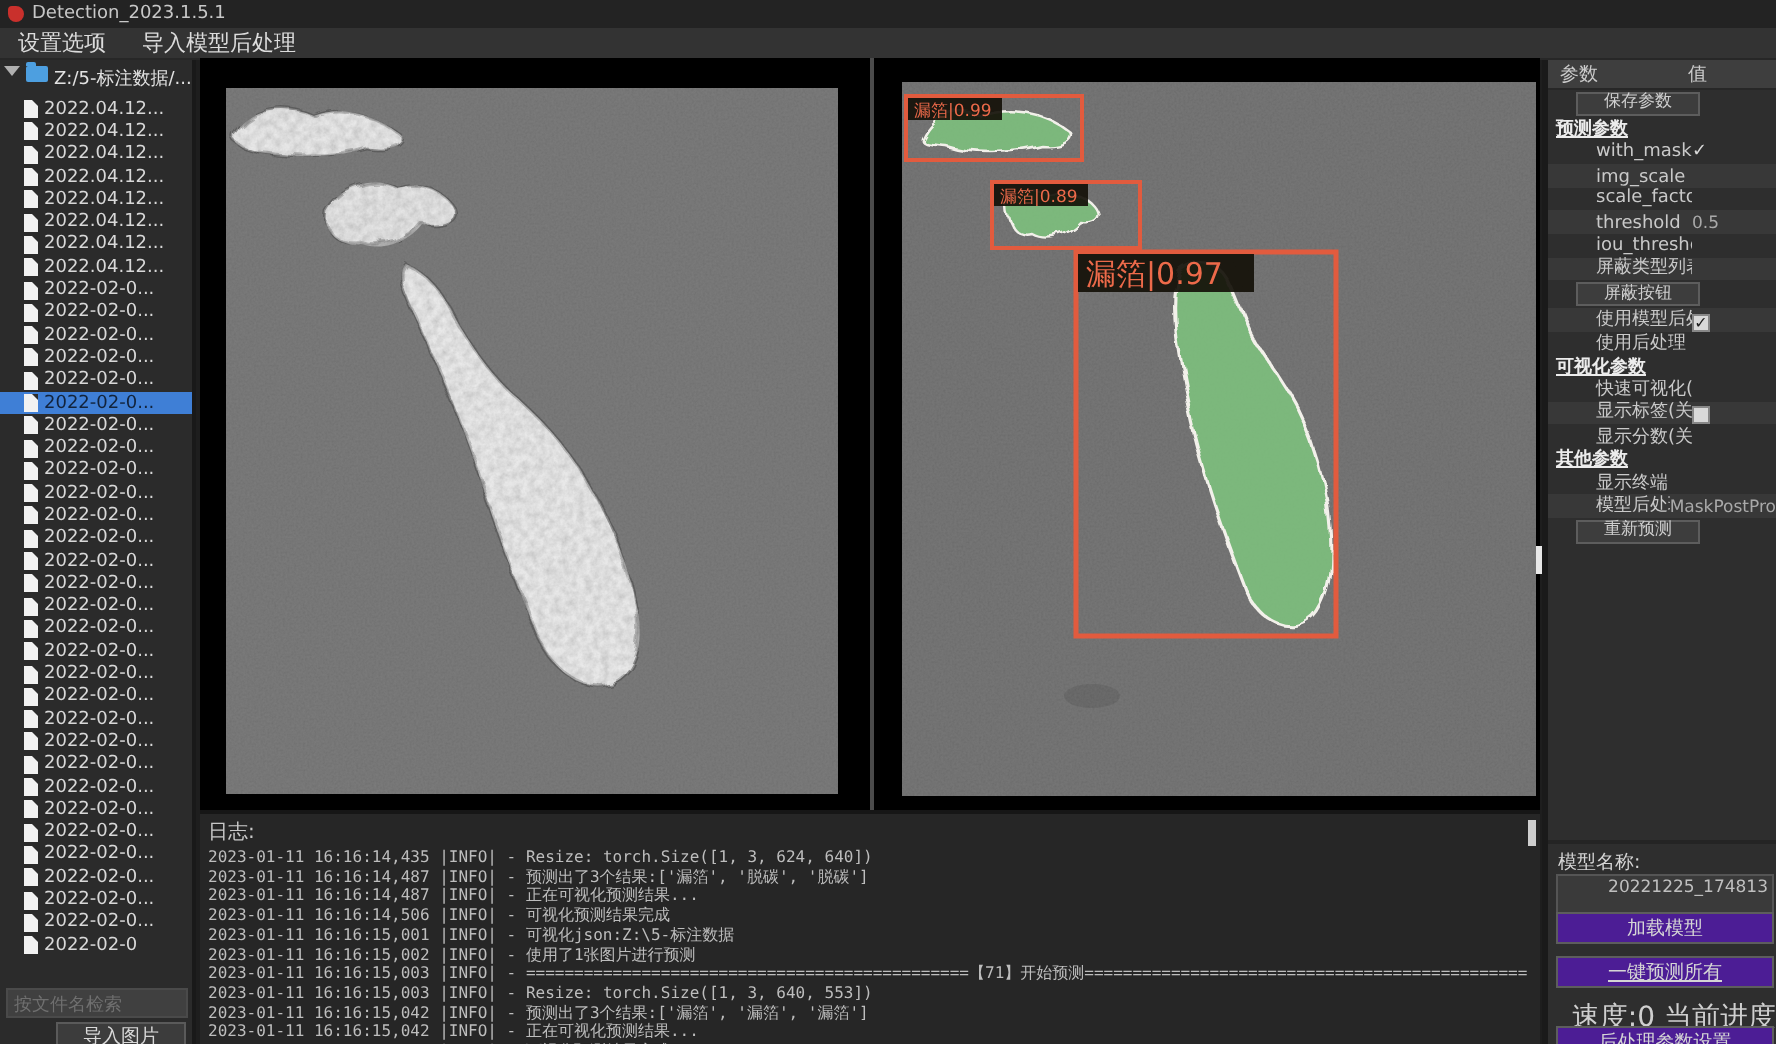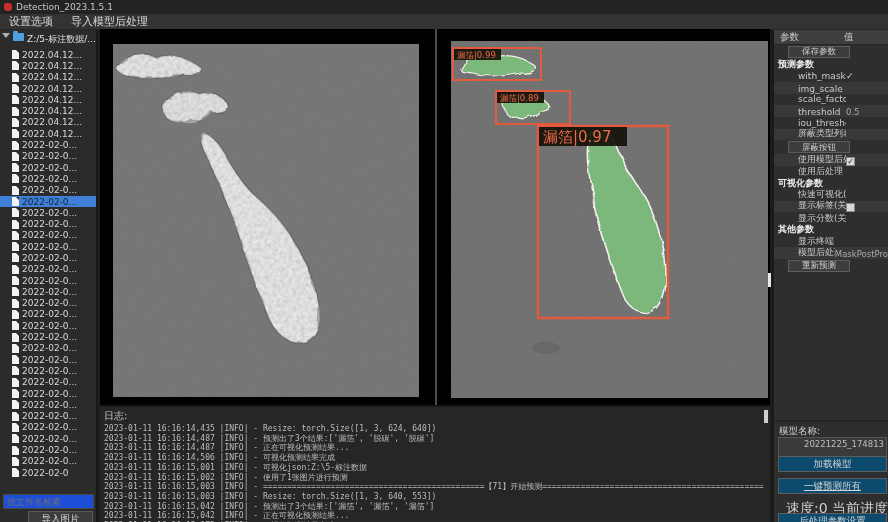--- a/index.html
+++ b/index.html
@@ -29,21 +29,21 @@
     background:#4d9fe0; border-radius:1px 1px 0 0; }
   .root-label { font-size:9px; color:#e2e2e2; white-space:nowrap; overflow:hidden; }
   .tree-item { display:flex; align-items:center; height:11.3px; padding-left:12px; gap:3px; }
   .tree-item.selected { background:#3f7fd6; }
   .tree-item.selected .ti-label { color:#12233b; }
   .doc-icon { position:relative; width:7px; height:9px; background:#f2f2f2; border-radius:0 2px 0 0; flex:none; }
   .doc-icon:before { content:""; position:absolute; right:0; top:0; border-style:solid;
     border-width:0 3px 3px 0; border-color:transparent #2b2b2b transparent transparent; }
   .ti-label { font-size:9px; color:#d8d8d8; white-space:nowrap; }
   .search { position:absolute; left:3px; top:464px; width:91px; height:15px;
-    background:#1d4ed8; border:1px solid #4a4a4a; color:#cfcfcf; font-size:9px; padding:0 3px;
+    background:#404040; border:1px solid #4a4a4a; color:#cfcfcf; font-size:9px; padding:0 3px;
     font-family:Liberation Sans, sans-serif; }
   .search::placeholder { color:#6f6f6f; }
   .import-btn { position:absolute; left:28px; top:481px; width:65px; height:15px;
     background:#3c3c3c; border:1px solid #5a5a5a; color:#d8d8d8; font-size:9.5px;
     font-family:"DejaVu Sans", sans-serif; line-height:12px; }
   
   .main { position:absolute; left:100px; top:29px; width:670px; height:376px; background:#000; }
   .img-left { position:absolute; left:13px; top:15px; }
   .vdivider { position:absolute; left:335px; top:0; width:2px; height:376px; background:#4b4b4b; }
   .img-right { position:absolute; left:351px; top:12px; }
@@ -58,31 +58,31 @@
   .rightpanel { position:absolute; left:771px; top:30px; width:117px; height:492px;
     background:#2e2e2e; border-left:3px solid #1a1a1a; overflow:hidden; }
   .phead { display:flex; height:15px; background:#3e3e3e; border-bottom:1px solid #272727;
     align-items:center; font-size:9.5px; color:#cccccc; }
   .phead .c1 { padding-left:6px; width:70px; }
   .prow { display:flex; align-items:center; height:11.7px; font-size:9px; }
   .prow.shaded { background:#383838;align-items:flex-end; }
   .prow.button { height:13.5px; }
   .pbtn { margin-left:14px; width:62px; height:11.5px; background:#3d3d3d; border:1px solid #5d5d5d;
     color:#cfcfcf; font-size:8.5px; line-height:9px; font-family:"DejaVu Sans", sans-serif; }
-  .gname { font-weight:bold; color:#ececec; padding-left:4px; font-size:9px; }
+  .gname { font-weight:bold; color:#ececec; padding-left:4px; font-size:9px;text-decoration:underline; }
   .pname { padding-left:24px; color:#c9c9c9; width:72px; white-space:nowrap; overflow:hidden; }
   .pvalue { color:#a9a9a9; font-size:8.5px; white-space:nowrap; }
   .pvalue.cbox { width:9px; height:9px; background:#d9d9d9; border:1px solid #888;
     color:#1c1c1c; font-size:8px; line-height:8px; text-align:center; }
   .pvalue.check-plain { color:#d9d9d9; font-size:9px; }
   .model-label { position:absolute; left:5px; top:395px; font-size:9.5px; color:#d5d5d5; }
   .model-field { position:absolute; left:4px; top:407px; width:109px; height:26px;
     background:#3a3a3a; border:1px solid #555; color:#bfbfbf; font-size:8.5px;
     text-align:right; padding:1px 2px 0 0; overflow:hidden; white-space:nowrap; }
-  .big-btn { position:absolute; left:4px; width:109px; height:16px; background:#0c4a6e;
+  .big-btn { position:absolute; left:4px; width:109px; height:16px; background:#4c1d95;
     border:1px solid #5d5d5d; color:#d5d5d5; font-size:9.5px; font-family:"DejaVu Sans", sans-serif; }
   .load-btn { top:426px; }
   .predict-btn { top:448px;text-decoration:underline; }
   .status-line { position:absolute; left:0; top:470px; width:115px; font-size:14px;
     color:#cfcfcf; text-align:right; padding-right:1px; white-space:nowrap; overflow:hidden; }
   .bottom-btn { top:483px; height:16px; }
   .hsep { position:absolute; left:0; top:390px; width:117px; height:2px; background:#242424; }
   .splitter-handle { position:absolute; left:768px; top:273px; width:3px; height:14px; background:#e8e8e8; }
 </style>
 </head>

